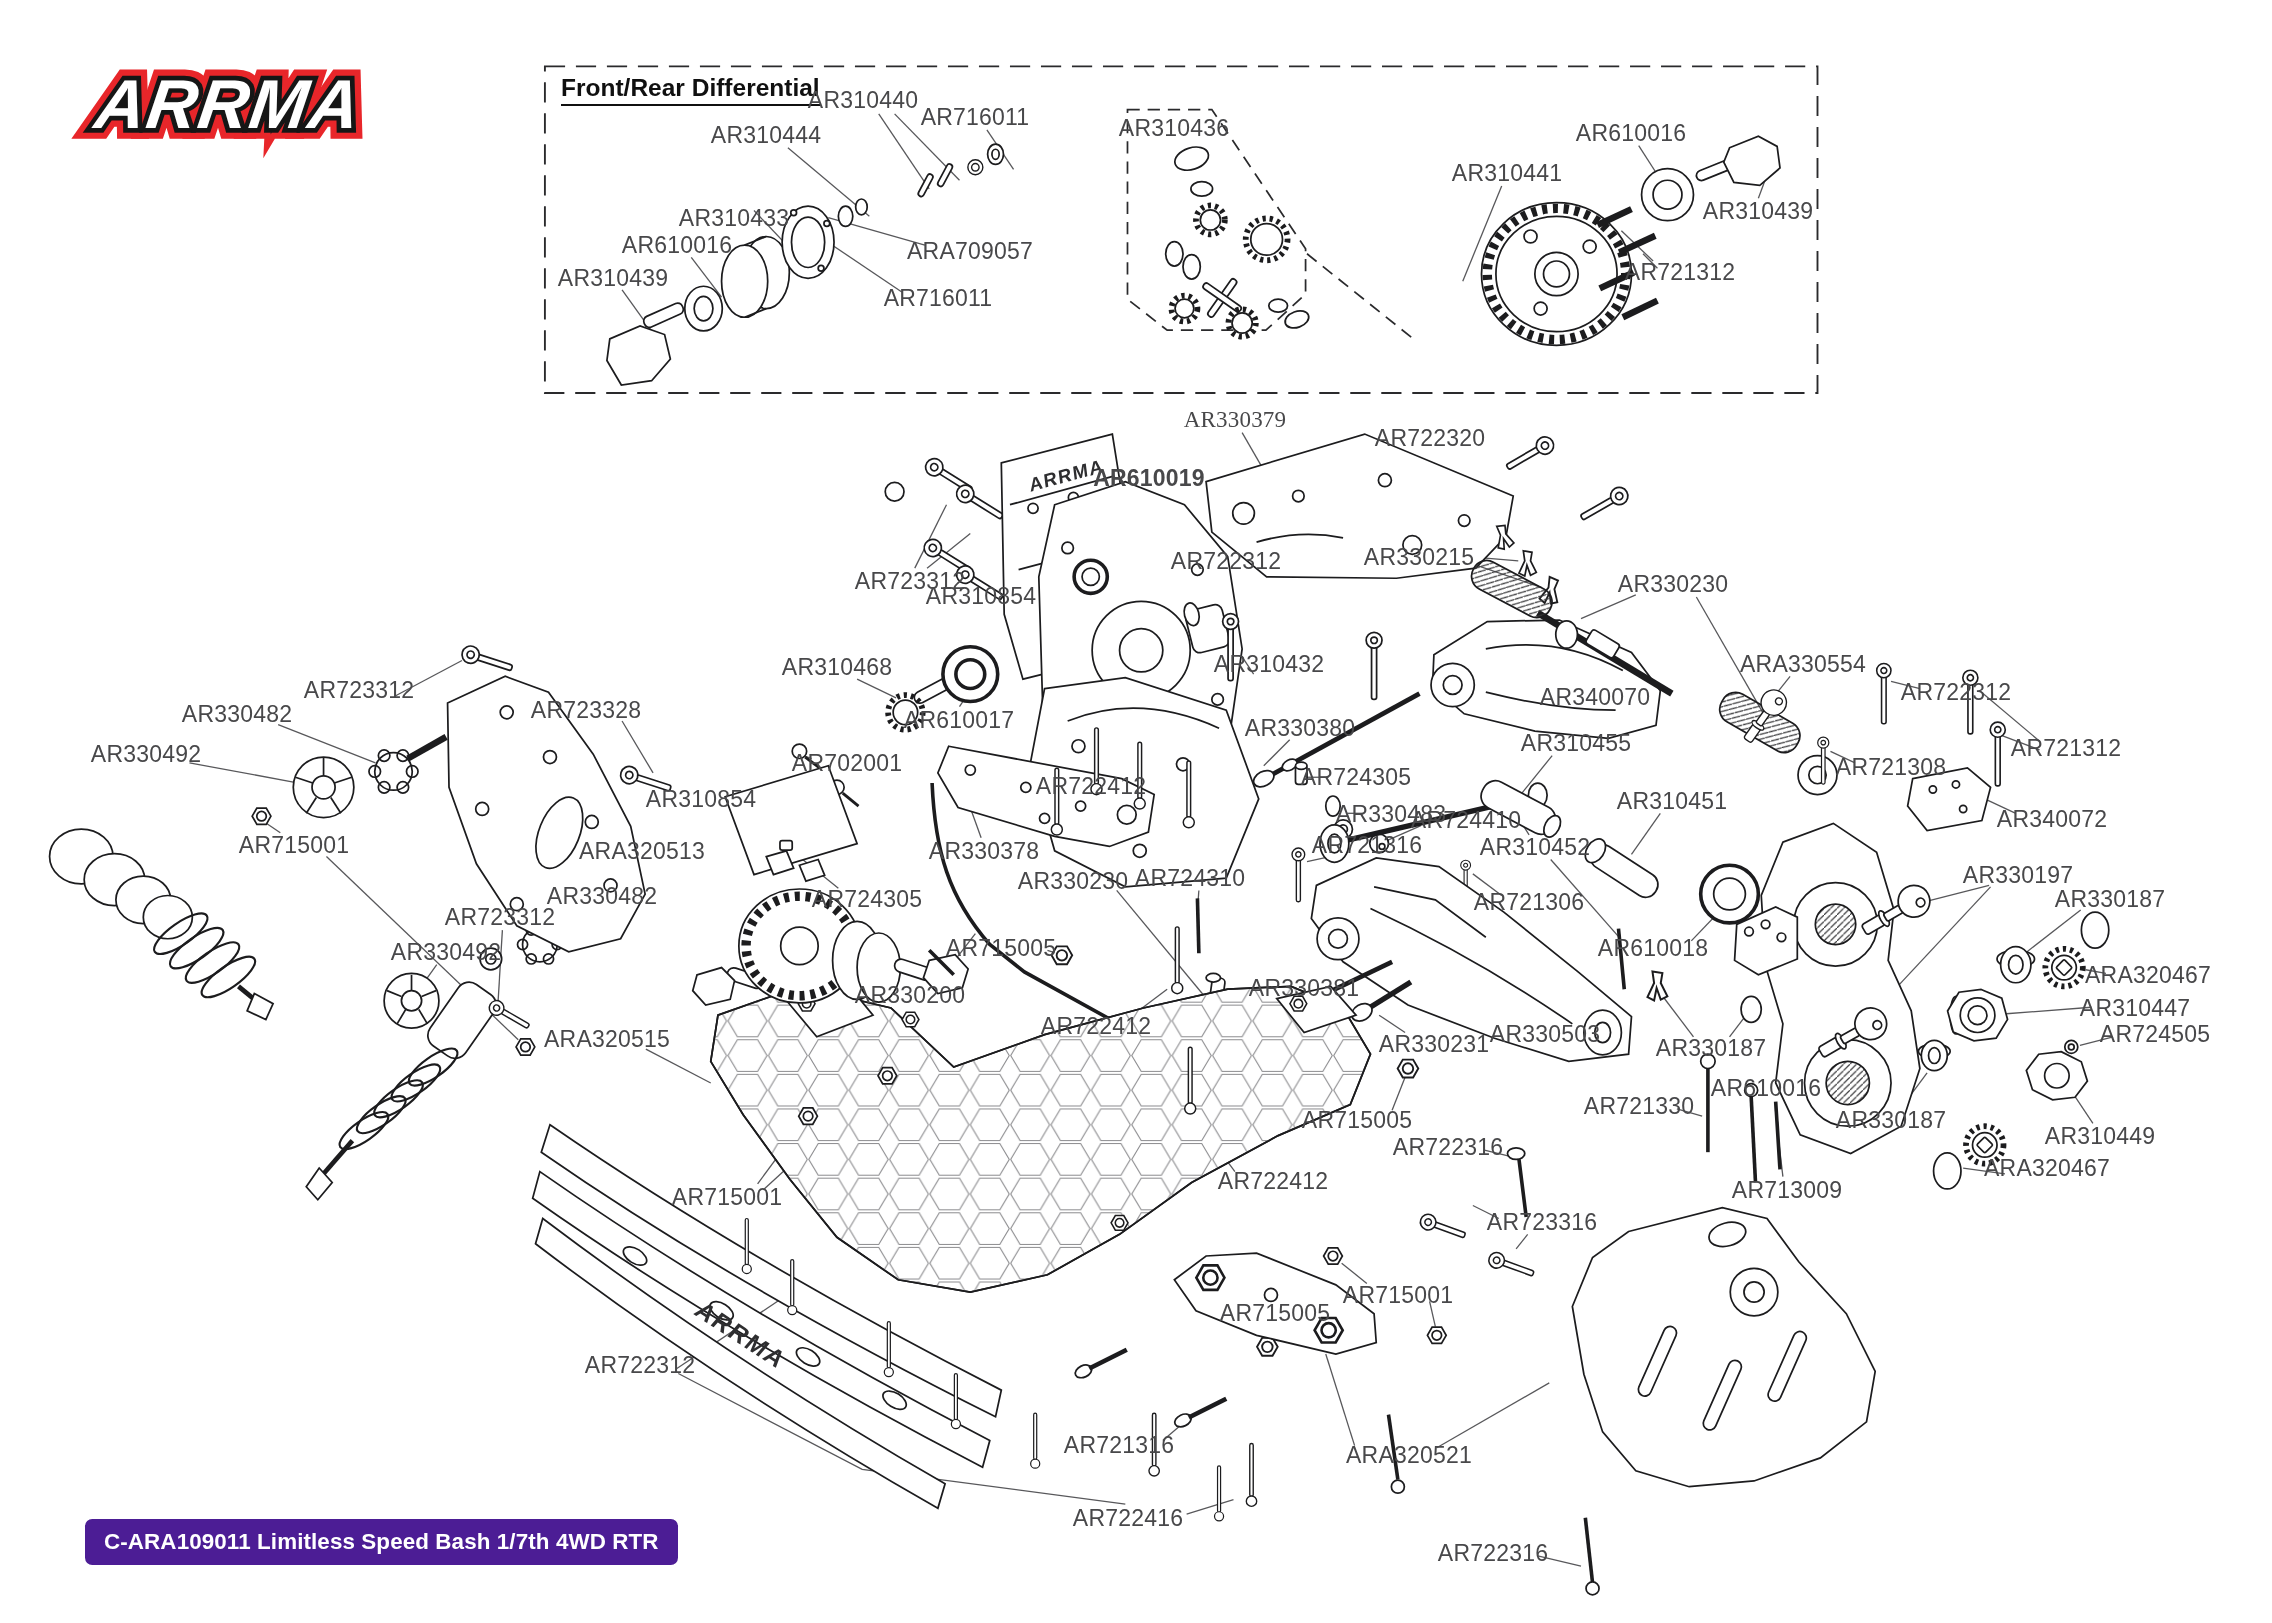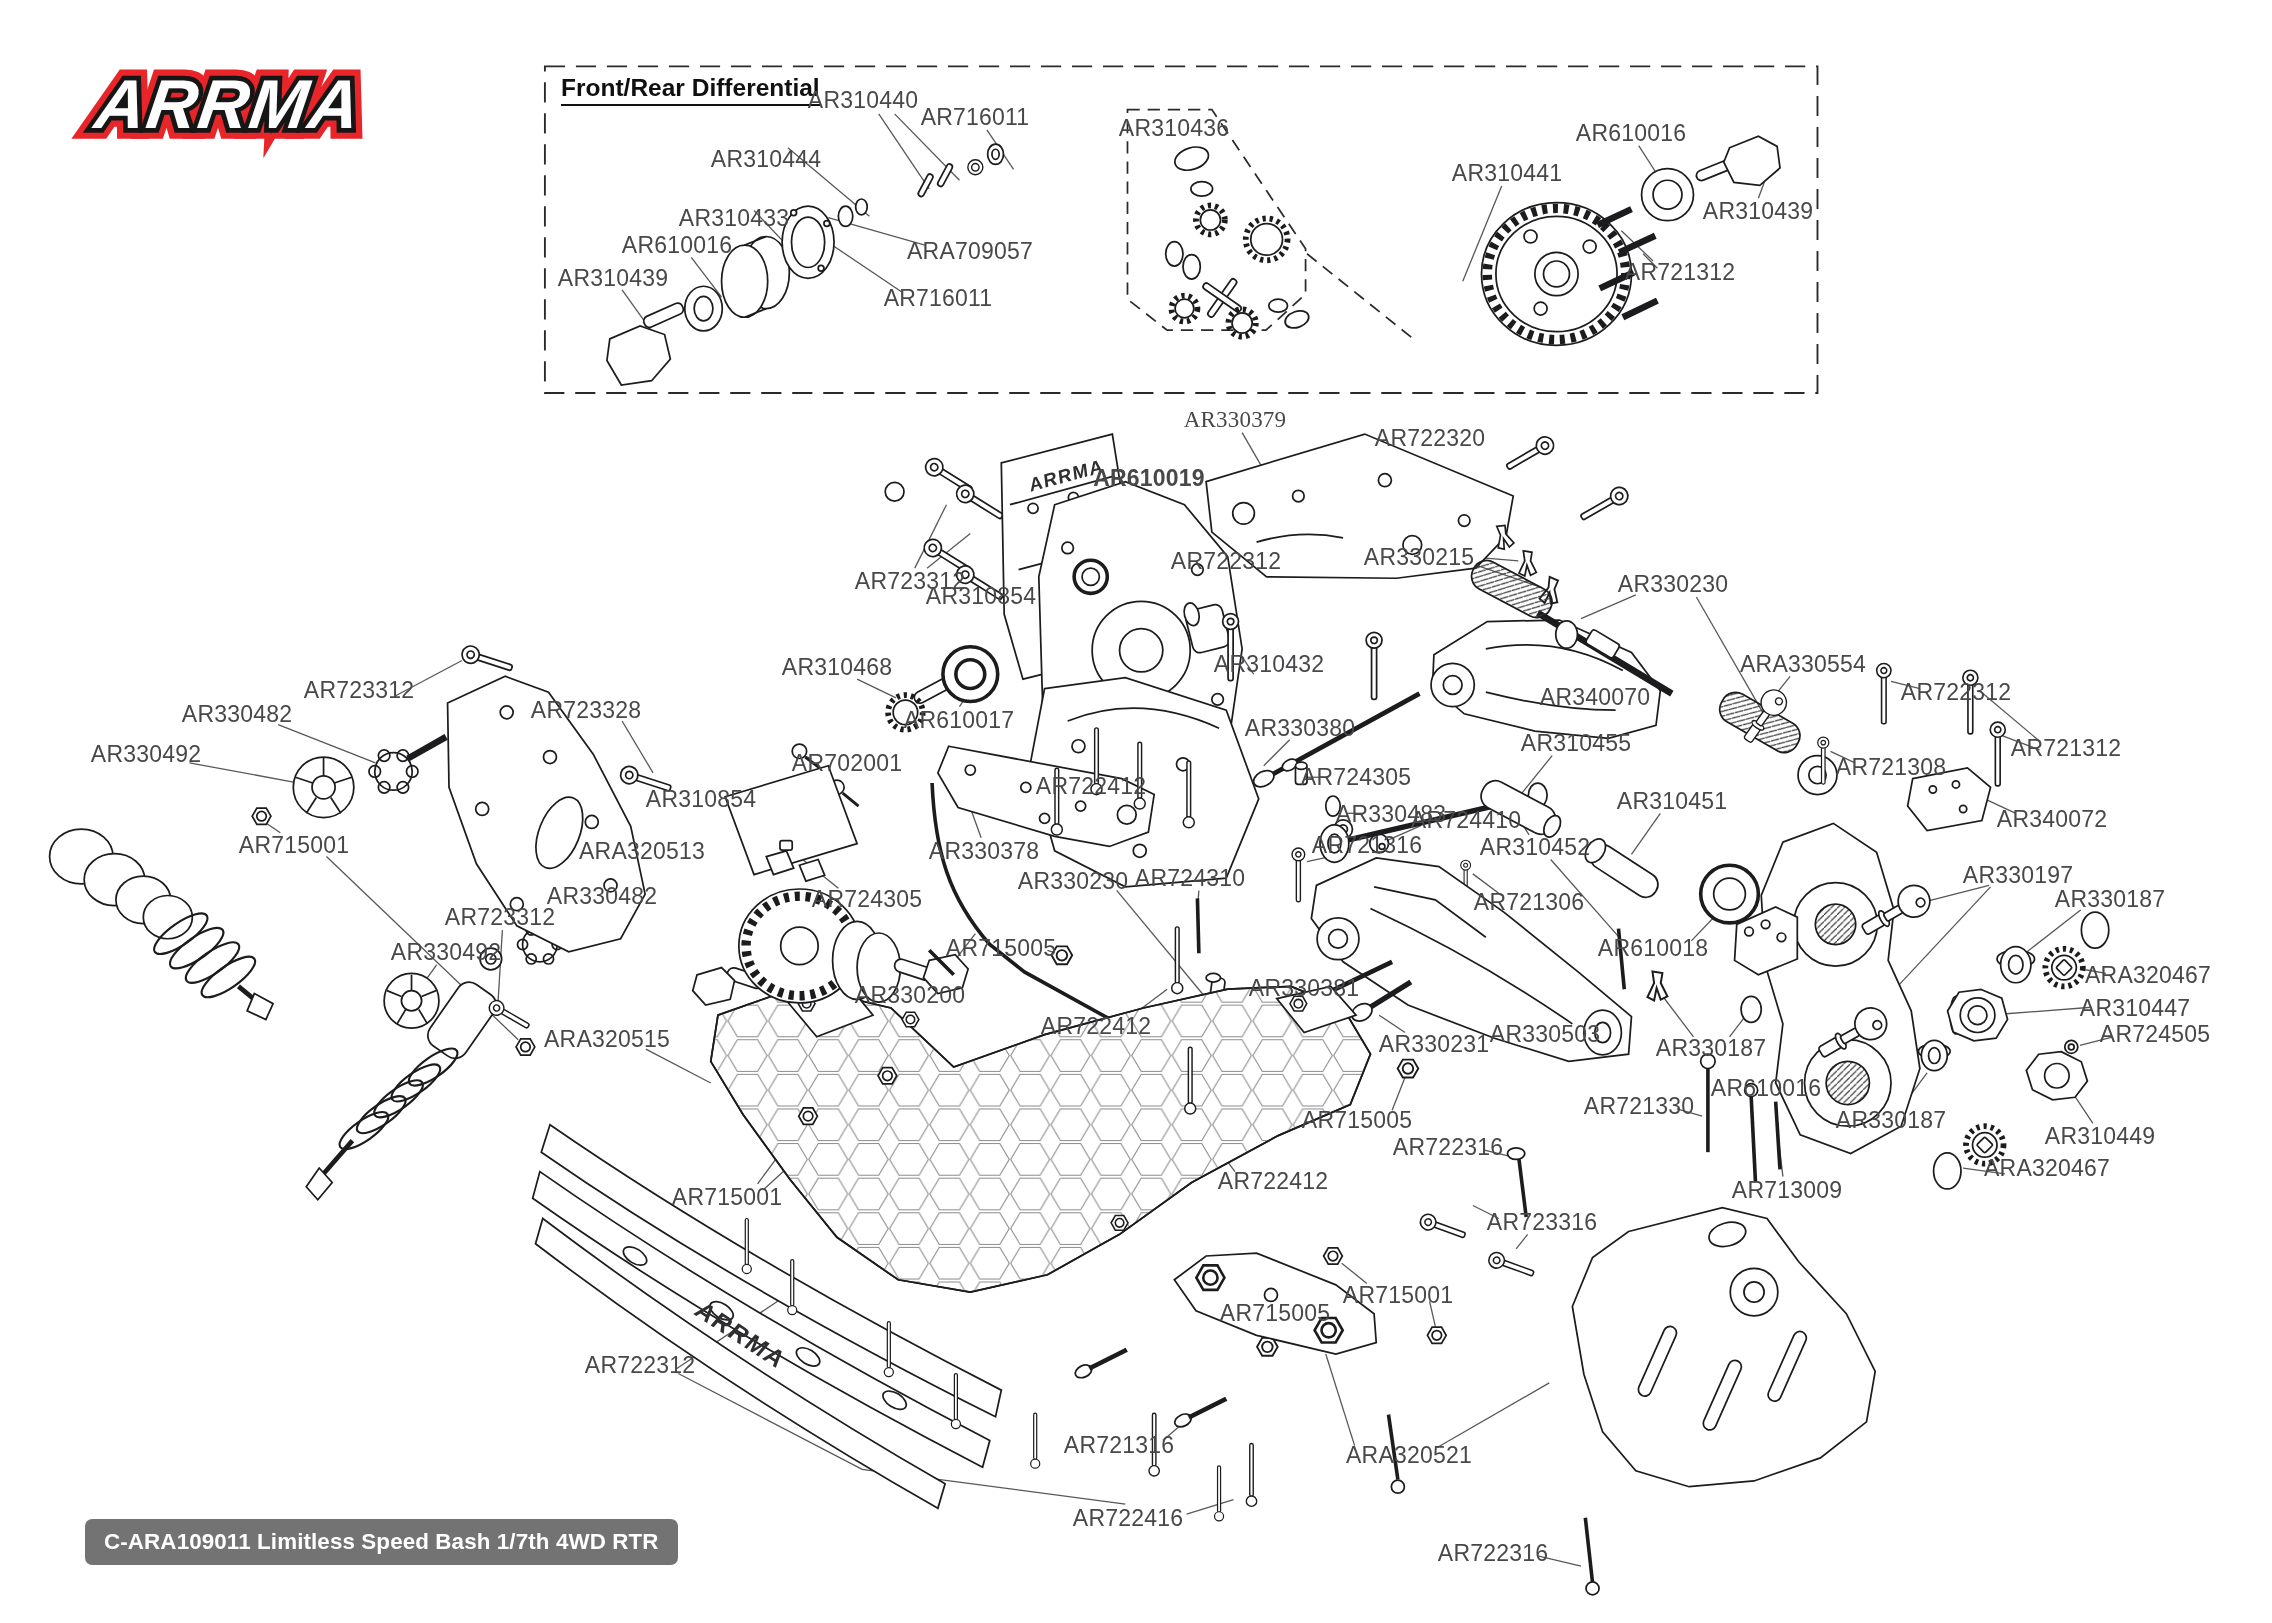--- a/index.html
+++ b/index.html
@@ -6,21 +6,21 @@
   #canvas{position:relative;width:2273px;height:1623px;background:#ffffff;overflow:hidden;
           font-family:"Liberation Sans",sans-serif}
   #draw{position:absolute;left:0;top:0}
   .label{position:absolute;transform:translate(-50%,-50%);font:23px/1.05 "Liberation Sans",sans-serif;
          color:#48484a;white-space:nowrap;letter-spacing:0.2px}
   #inset-title{position:absolute;left:561px;top:74px;font:bold 24.5px "Liberation Sans",sans-serif;
          color:#101010;border-bottom:2.2px solid #101010;padding-bottom:2.2px}
   #section-title{position:absolute;left:1901px;top:66px;width:309px;height:52px;border:2.9px solid #101010;
          border-radius:10px;display:flex;align-items:center;justify-content:center;
          font:bold 30px "Liberation Sans",sans-serif;color:#101010;letter-spacing:0.4px;background:#fff}
-  #badge{position:absolute;left:85px;top:1519px;background:#737373;color:#fff;border-radius:7.2px;
+  #badge{position:absolute;left:85px;top:1519px;background:#4c1d95;color:#fff;border-radius:7.2px;
          padding:10px 19px;font:bold 22.4px "Liberation Sans",sans-serif;letter-spacing:0.1px}
   
   .ln{stroke:#58585b;stroke-width:1.8;fill:none}
   .dash{fill:none;stroke:#2a2a2c;stroke-width:2.6;stroke-dasharray:28 15}
   .dash2{fill:none;stroke:#2a2a2c;stroke-width:2.4;stroke-dasharray:17 11}
   #parts *{stroke:#1c1c1e;stroke-width:2.4;fill:#fff}
   #parts .l{fill:none}
   #parts .w3{fill:none;stroke-width:3}
   #parts .w4{fill:none;stroke-width:4}
   #parts .w5{fill:none;stroke-width:5}
@@ -742,21 +742,21 @@
         <line x1="1288" y1="1318" x2="1322" y2="1352" class="w5"></line>
       </g>
     </g>
   </svg>
 
   <div id="inset-title">Front/Rear Differential</div>
   <div id="badge">C-ARA109011 Limitless Speed Bash 1/7th 4WD RTR</div>
   <div id="labels">
       <div class="label" style="left: 863px; top: 100px;">AR310440</div>
       <div class="label" style="left: 975px; top: 117px;">AR716011</div>
-      <div class="label" style="left: 766px; top: 135px; margin-top: 24px;">AR310444</div>
+      <div class="label" style="left: 766px; top: 135px;">AR310444</div>
       <div class="label" style="left: 734px; top: 184px; margin-top: 34px;">AR310433</div>
       <div class="label" style="left: 677px; top: 245px;">AR610016</div>
       <div class="label" style="left: 613px; top: 278px;">AR310439</div>
       <div class="label" style="left: 970px; top: 251px;">ARA709057</div>
       <div class="label" style="left: 938px; top: 298px;">AR716011</div>
       <div class="label" style="left: 1174px; top: 128px;">AR310436</div>
       <div class="label" style="left: 1507px; top: 173px;">AR310441</div>
       <div class="label" style="left: 1631px; top: 133px;">AR610016</div>
       <div class="label" style="left: 1758px; top: 211px;">AR310439</div>
       <div class="label" style="left: 1680px; top: 272px;">AR721312</div>

